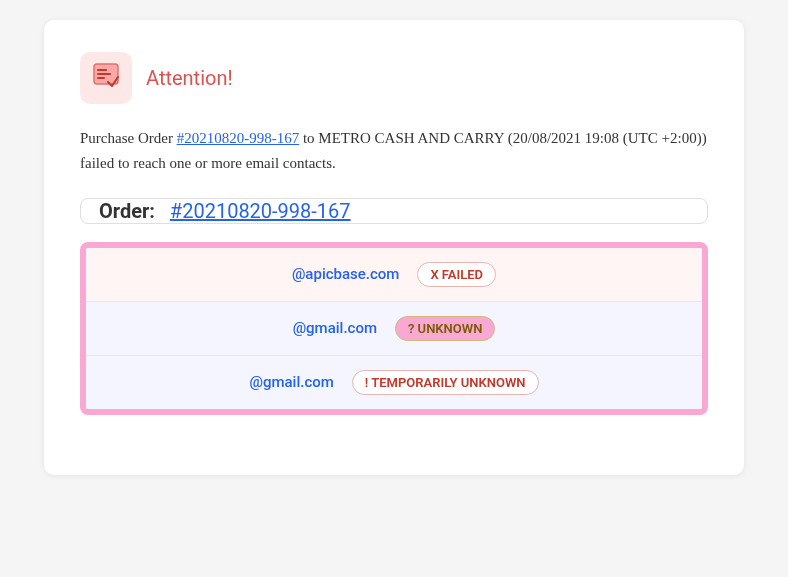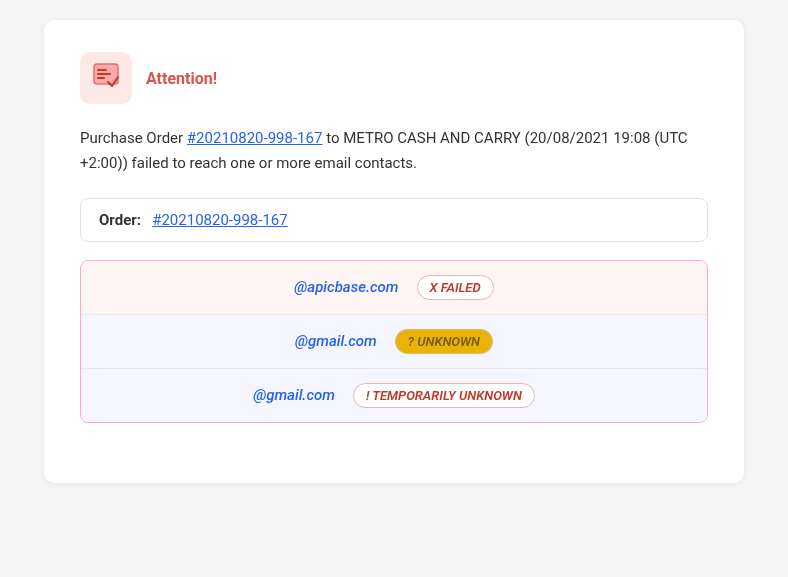--- a/index.html
+++ b/index.html
@@ -47,60 +47,60 @@
       flex-shrink: 0;
     }
 
     .attention-icon-wrap svg {
       width: 28px;
       height: 28px;
     }
 
     .attention-title {
       color: #d9534f;
-      font-size: 16px;
-      font-weight: 700;
+      font-size: 20px;
+      font-weight: 400;
     }
 
     .description {
       font-size: 15px;
       color: #333;
       line-height: 1.65;
       margin-bottom: 22px;
+      font-family: Liberation Serif, serif;
     }
 
     .description a {
       color: #2563eb;
       text-decoration: underline;
     }
 
     .order-box {
       border: 1px solid #e0e0e0;
       border-radius: 8px;
-      padding: 12px 18px;
+      padding: 0 18px;
       margin-bottom: 18px;
-      font-size: 15px;
+      font-size: 20px;
       color: #333;
     }
 
     .order-box a {
       color: #2563eb;
       text-decoration: underline;
     }
 
     .order-label {
       font-weight: 700;
     }
 
     .email-table {
-      border: 1px solid #f9a8d4;
+      border: 6px solid #f9a8d4;
       border-radius: 8px;
       overflow: hidden;
       margin-bottom: 24px;
-      font-style: italic;
     }
 
     .email-row {
       display: flex;
       align-items: center;
       justify-content: center;
       gap: 18px;
       padding: 14px 18px;
       border-bottom: 1px solid #e8e8e8;
     }
@@ -139,21 +139,21 @@
 
     .badge-failed {
       color: #c0392b;
       border-color: #e8b4b0;
       background: #fff;
     }
 
     .badge-unknown {
       color: #7a5c00;
       border-color: #d4b87a;
-      background: #eab308;
+      background: #f9a8d4;
     }
 
     .badge-temp-failed {
       color: #c0392b;
       border-color: #e8b4b0;
       background: #fff;
     }
 
     .footer-text {
       font-size: 15px;

